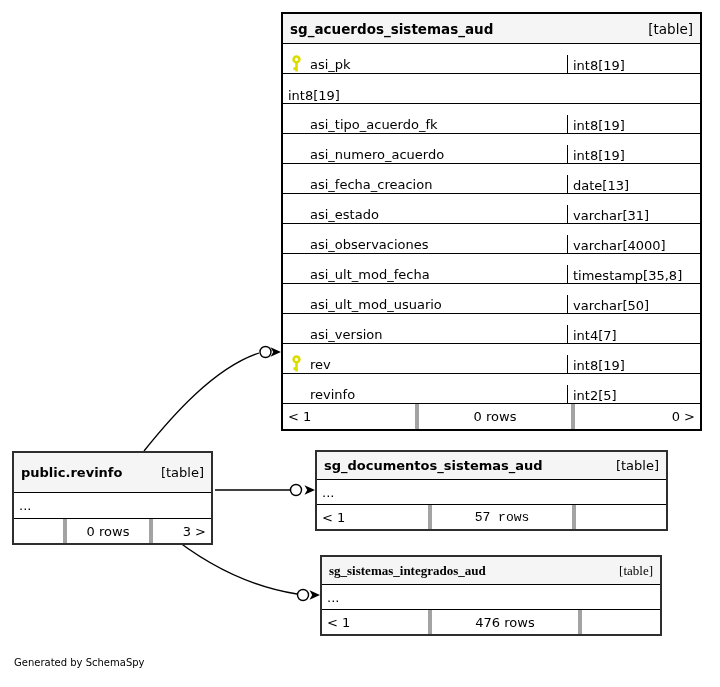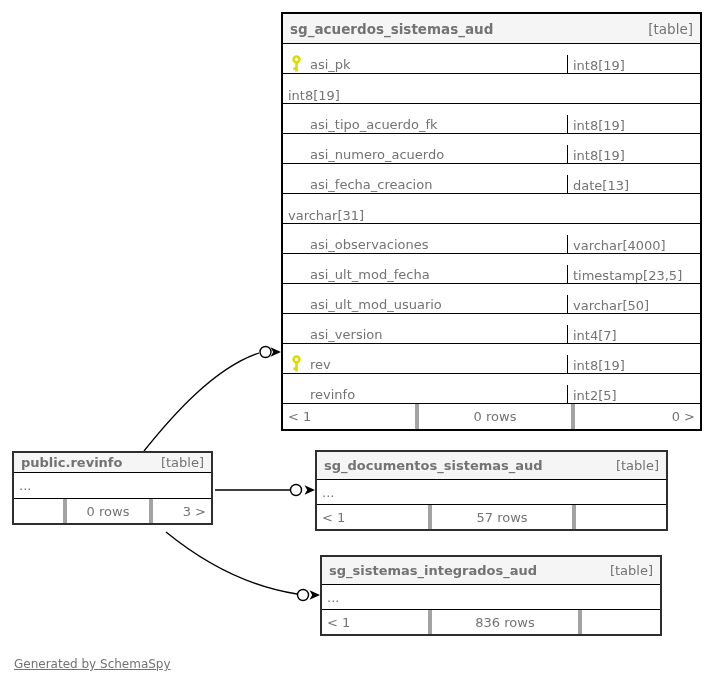--- a/index.html
+++ b/index.html
@@ -1,19 +1,19 @@
 <!DOCTYPE html>
 <html><head>
 <meta charset="utf-8">
 <style>
   html,body{margin:0;padding:0;background:#fff;}
   .canvas{
     position:relative;width:720px;height:687px;background:#ffffff;
     font-family:"DejaVu Sans","Liberation Sans",sans-serif;
-    font-size:13px;color:#737373;overflow:hidden;
+    font-size:13px;color:#000000;overflow:hidden;
   }
   svg.rel{position:absolute;left:0;top:0;pointer-events:none;}
 
   
   .tbl{position:absolute;background:#fff;border:2px solid #000;box-sizing:border-box;}
   .tbl.thin{border-color:#2e2e2e;}
   .hdr{display:flex;justify-content:space-between;align-items:center;
        background:var(--hdr-bg,#f5f5f5);border-bottom:1px solid #000;
        padding:0 7px;box-sizing:border-box;}
   .hdr .nm{font-weight:bold;white-space:nowrap;}
@@ -39,43 +39,43 @@
 
   
   #t-main{left:281px;top:12px;width:421px;}
   #t-main .hdr{height:30px;font-size:13.5px;}
   #t-main .foot{height:26px;}
   #t-main .fcell.l{width:132px;}
   #t-main .fcell.c{width:156px;}
 
   
   #t-rev{left:12px;top:451px;width:201px;}
-  #t-rev .hdr{height:20px;}
+  #t-rev .hdr{height:40px;}
   #t-rev .dots{height:25px;}
   #t-rev .foot{height:25px;}
   #t-rev .fcell.l{width:49px;}
   #t-rev .fcell.c{width:86px;}
 
   
   #t-doc{left:315px;top:450px;width:353px;}
   #t-doc .hdr{height:28px;gap:17px;}
   #t-doc .dots{height:24px;}
   #t-doc .foot{height:25px;}
   #t-doc .fcell.l{width:111px;}
-  #t-doc .fcell.c{width:144px;}
+  #t-doc .fcell.c{width:144px;font-family:Liberation Mono, monospace;}
 
   
   #t-sis{left:320px;top:555px;width:342px;}
-  #t-sis .hdr{height:28px;}
+  #t-sis .hdr{height:28px;font-family:Liberation Serif, serif;}
   #t-sis .dots{height:24px;}
   #t-sis .foot{height:25px;}
   #t-sis .fcell.l{width:106px;}
   #t-sis .fcell.c{width:150px;}
 
-  .gen-note{position:absolute;left:14px;top:657px;font-size:12px;text-decoration:underline;}
+  .gen-note{position:absolute;left:14px;top:657px;font-size:10px;}
 </style>
 </head>
 <body>
 
 <div class="canvas">
 
   <svg class="rel" width="720" height="687" viewBox="0 0 720 687">
 
     <g>
       <path d="M144 451 C 172 416, 214 368, 259 353" fill="none" stroke="#000" stroke-width="1.3"></path>
@@ -147,20 +147,29 @@
         <svg width="11" height="18" viewBox="0 0 11 18">
           <circle cx="5.5" cy="4.4" r="2.9" fill="none" stroke="currentColor" stroke-width="2.6"></circle>
           <path d="M5.5 7.3 V16.6 M5.5 13.6 H2.4" fill="none" stroke="currentColor" stroke-width="2.6"></path>
         </svg>
       </span>
       <span>asi_fecha_creacion</span>
     </span>
     <span class="typecell">date[13]</span>
   </div>
         <div class="row">
+    <span class="namecell">
+      <span class="keyslot nokey" style="color: rgb(220, 220, 0);">
+        <svg width="11" height="18" viewBox="0 0 11 18">
+          <circle cx="5.5" cy="4.4" r="2.9" fill="none" stroke="currentColor" stroke-width="2.6"></circle>
+          <path d="M5.5 7.3 V16.6 M5.5 13.6 H2.4" fill="none" stroke="currentColor" stroke-width="2.6"></path>
+        </svg>
+      </span>
+      <span>asi_estado</span>
+    </span>
     <span class="typecell">varchar[31]</span>
   </div>
         <div class="row">
     <span class="namecell">
       <span class="keyslot nokey" style="color: rgb(220, 220, 0);">
         <svg width="11" height="18" viewBox="0 0 11 18">
           <circle cx="5.5" cy="4.4" r="2.9" fill="none" stroke="currentColor" stroke-width="2.6"></circle>
           <path d="M5.5 7.3 V16.6 M5.5 13.6 H2.4" fill="none" stroke="currentColor" stroke-width="2.6"></path>
         </svg>
       </span>
@@ -171,21 +180,21 @@
         <div class="row">
     <span class="namecell">
       <span class="keyslot nokey" style="color: rgb(220, 220, 0);">
         <svg width="11" height="18" viewBox="0 0 11 18">
           <circle cx="5.5" cy="4.4" r="2.9" fill="none" stroke="currentColor" stroke-width="2.6"></circle>
           <path d="M5.5 7.3 V16.6 M5.5 13.6 H2.4" fill="none" stroke="currentColor" stroke-width="2.6"></path>
         </svg>
       </span>
       <span>asi_ult_mod_fecha</span>
     </span>
-    <span class="typecell">timestamp[23,5]</span>
+    <span class="typecell">timestamp[35,8]</span>
   </div>
         <div class="row">
     <span class="namecell">
       <span class="keyslot nokey" style="color: rgb(220, 220, 0);">
         <svg width="11" height="18" viewBox="0 0 11 18">
           <circle cx="5.5" cy="4.4" r="2.9" fill="none" stroke="currentColor" stroke-width="2.6"></circle>
           <path d="M5.5 7.3 V16.6 M5.5 13.6 H2.4" fill="none" stroke="currentColor" stroke-width="2.6"></path>
         </svg>
       </span>
       <span>asi_ult_mod_usuario</span>
@@ -263,19 +272,19 @@
   </div>
 
   <div id="t-sis" class="tbl thin">
     <div class="hdr" style="background: rgb(245, 245, 245);">
       <span class="nm">sg_sistemas_integrados_aud</span>
       <span class="tt">[table]</span>
     </div>
     <div class="dots">...</div>
     <div class="foot">
       <span class="fcell l">&lt; 1</span>
-      <span class="fcell c">836 rows</span>
+      <span class="fcell c">476 rows</span>
       <span class="fcell r"></span>
     </div>
   </div>
 
   <div class="gen-note">Generated by SchemaSpy</div>
 </div>
 
 </body></html>

